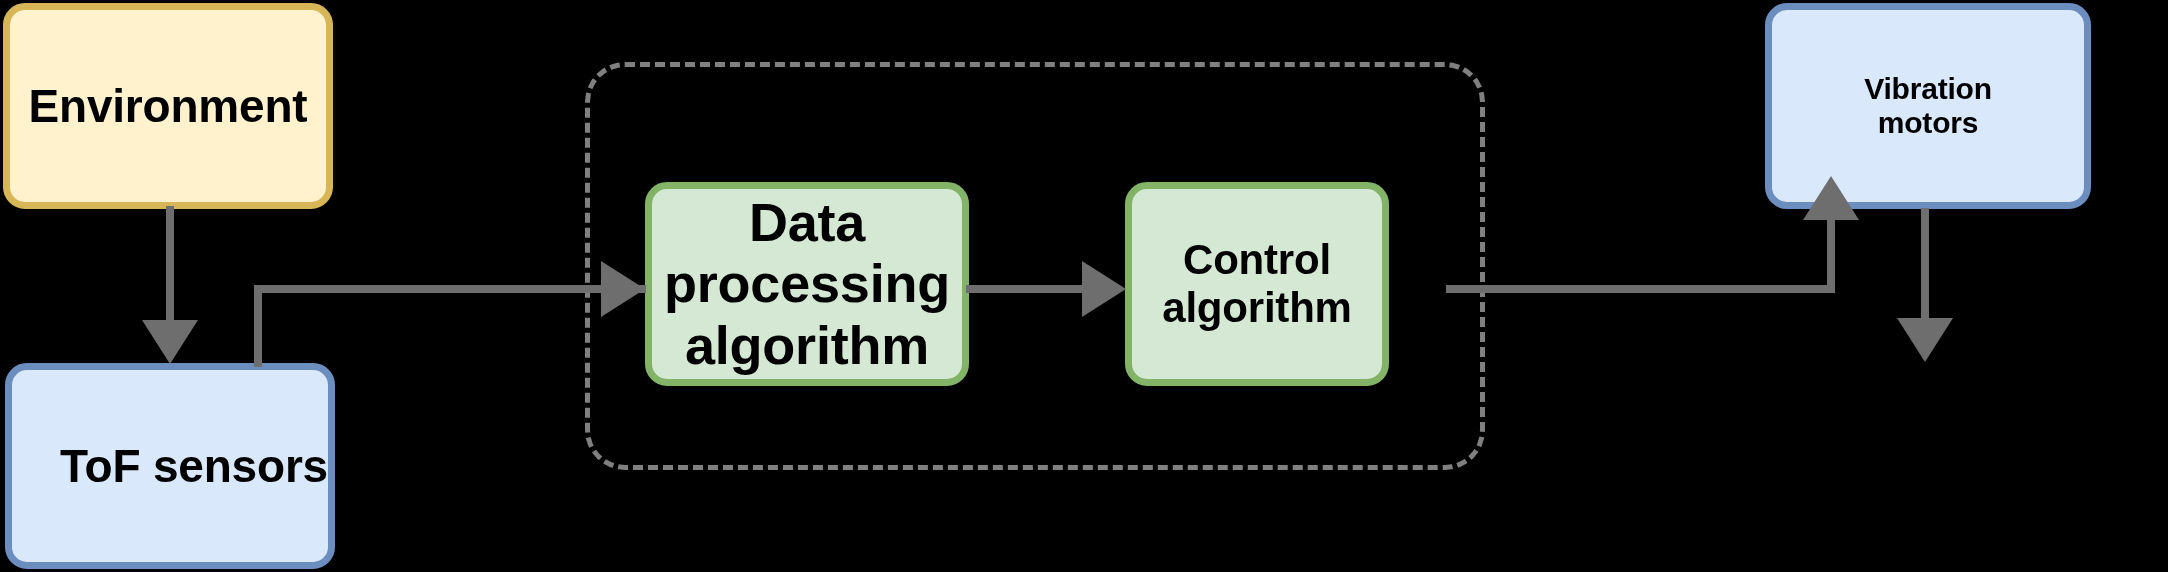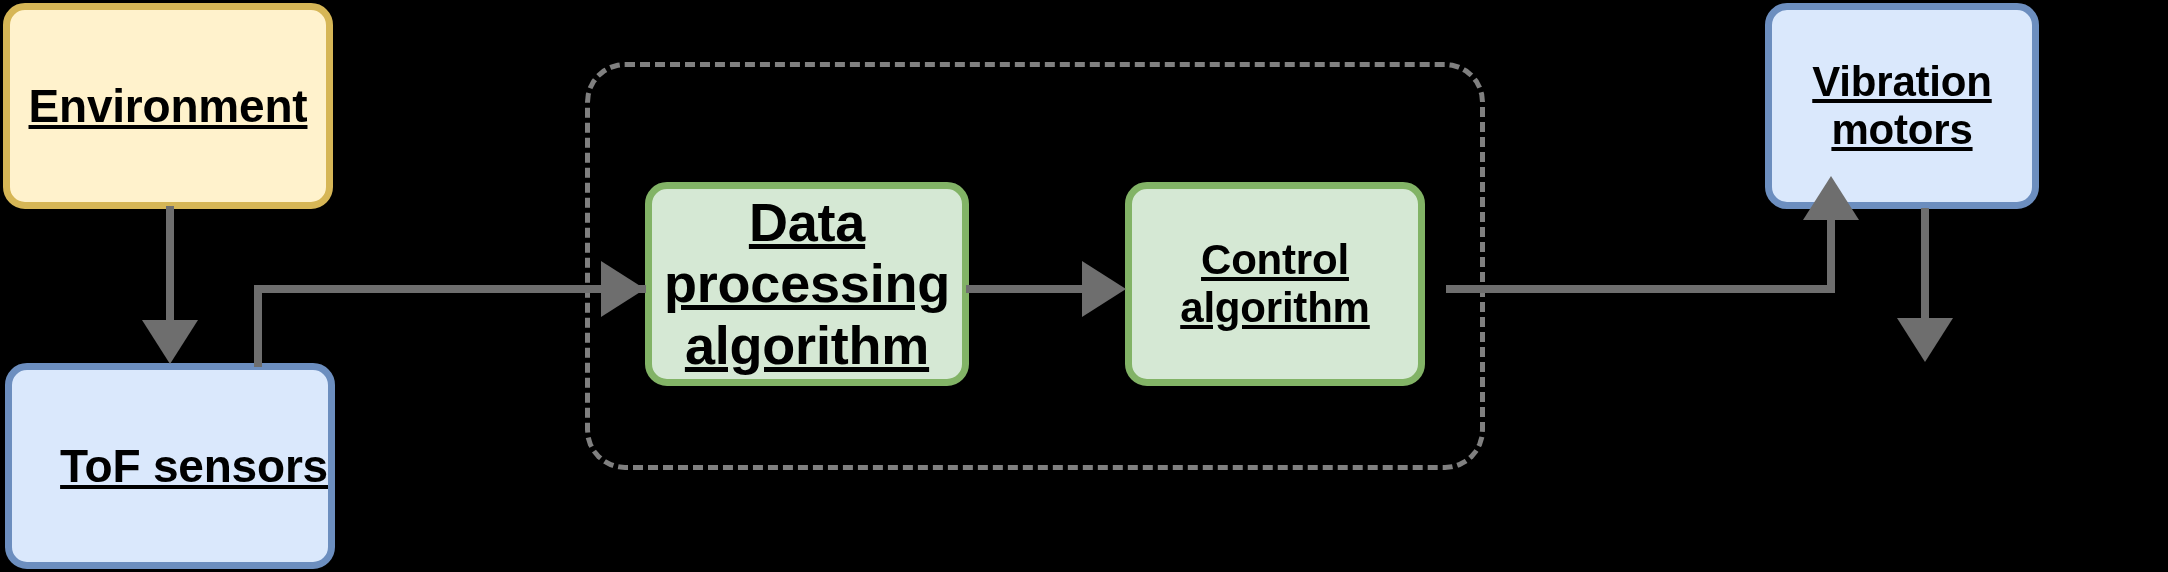--- a/index.html
+++ b/index.html
@@ -23,42 +23,41 @@
     align-items: center;
     justify-content: center;
     text-align: center;
     border-style: solid;
     border-width: 7px;
     border-radius: 22px;
     color: #000000;
     font-weight: bold;
     line-height: 1.14;
     letter-spacing: -0.2px;
-    text-decoration: underline;
     -webkit-font-smoothing: antialiased;
   }
   .node-yellow {
     background: #fff2cc;
     border-color: #d6b656;
   }
   .node-blue {
     background: #dae8fc;
     border-color: #6c8ebf;
   }
   .node-green {
     background: #d5e8d4;
     border-color: #82b366;
   }
 
   
   #node-environment      { left: 3px;    top: 3px;   width: 330px; height: 206px; font-size: 46px; }
   #node-tof-sensors      { left: 5px;    top: 363px; width: 330px; height: 206px; font-size: 46px; justify-content: flex-end; }
   #node-data-processing  { left: 645px;  top: 182px; width: 324px; height: 204px; font-size: 54px; }
-  #node-control-algorithm{ left: 1125px; top: 182px; width: 300px; height: 204px; font-size: 42px; }
-  #node-vibration-motors { left: 1765px; top: 3px;   width: 274px; height: 206px; font-size: 42px; }
+  #node-control-algorithm{ left: 1125px; top: 182px; width: 264px; height: 204px; font-size: 42px; }
+  #node-vibration-motors { left: 1765px; top: 3px;   width: 326px; height: 206px; font-size: 30px; }
   #node-user             { left: 1765px; top: 362px; width: 326px; height: 204px; font-size: 46px; }
 
   
   #group-subsystem {
     position: absolute;
     left: 585px;
     top: 62px;
     width: 900px;
     height: 408px;
     box-sizing: border-box;

